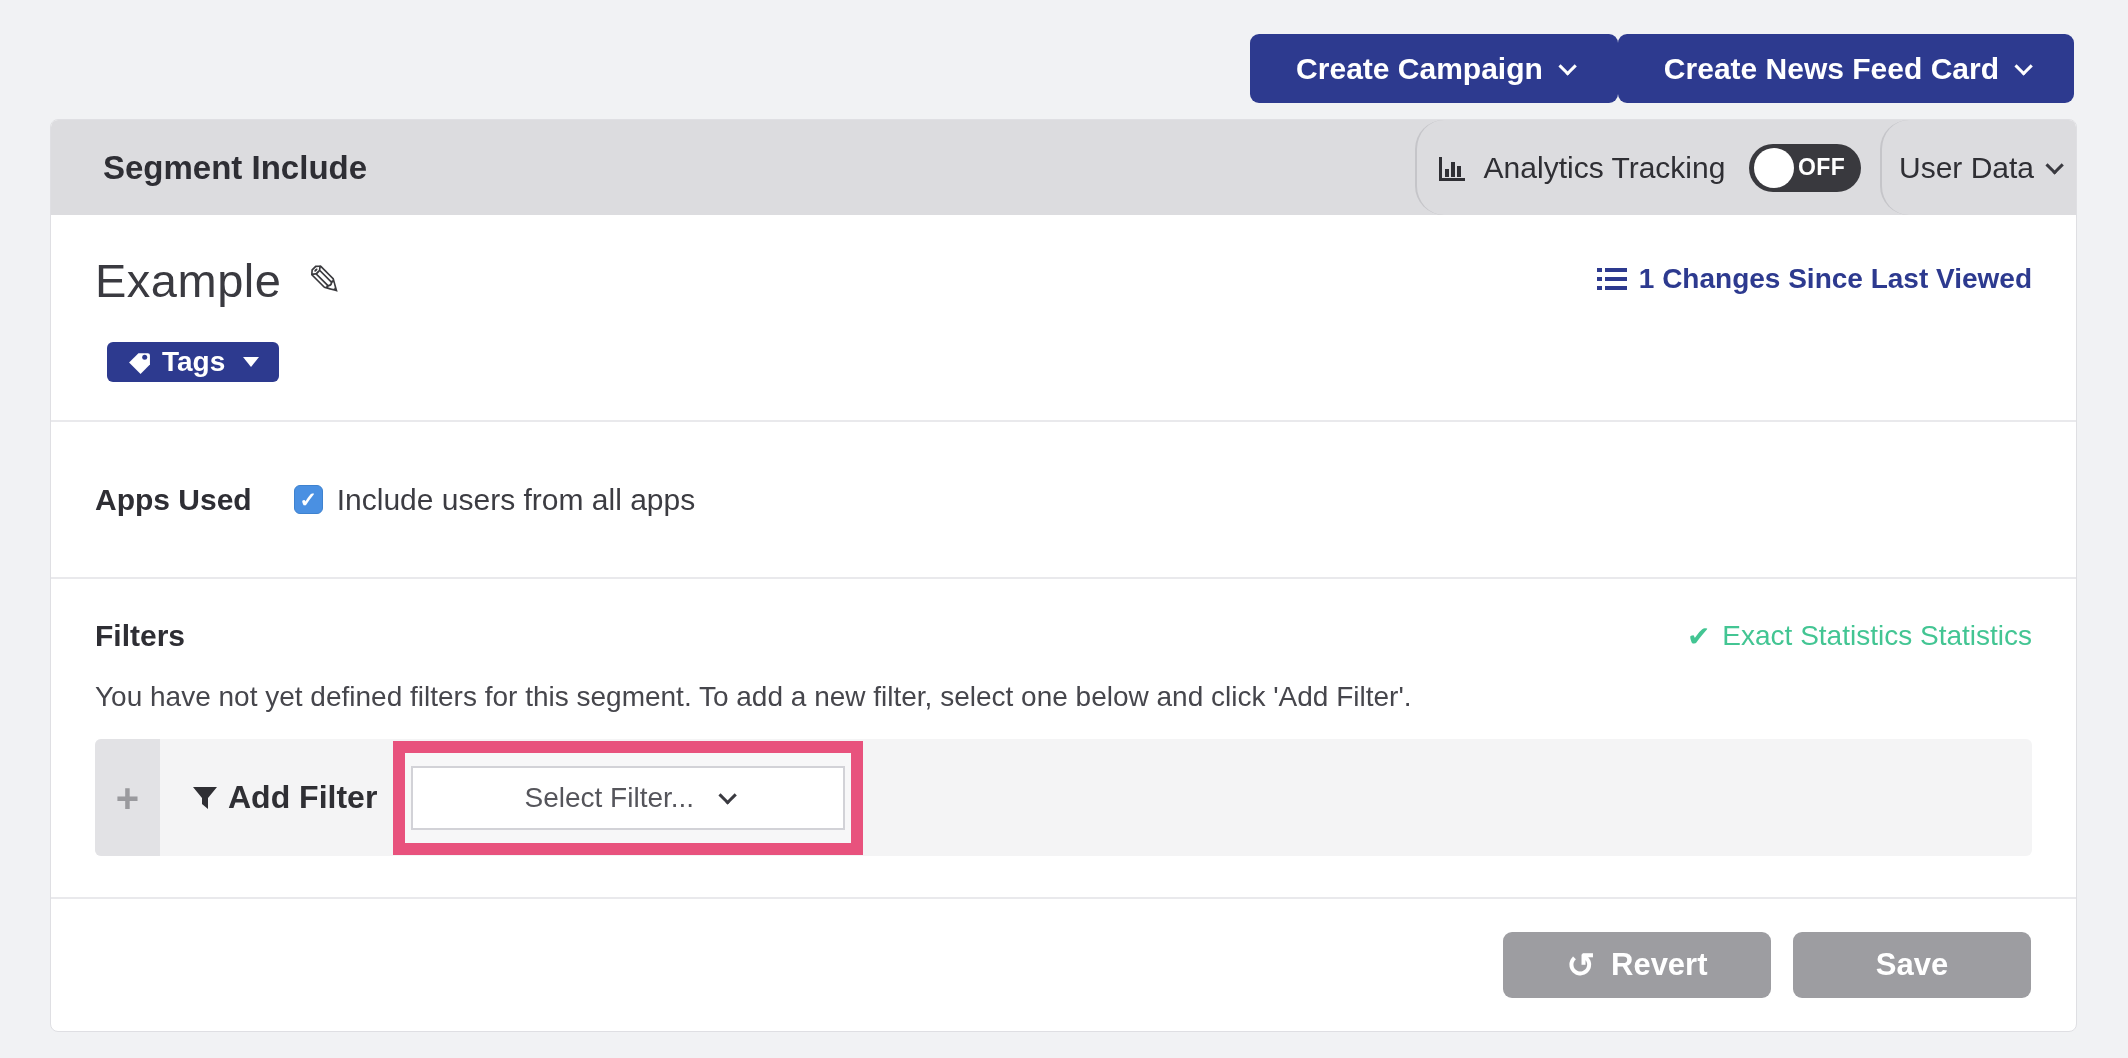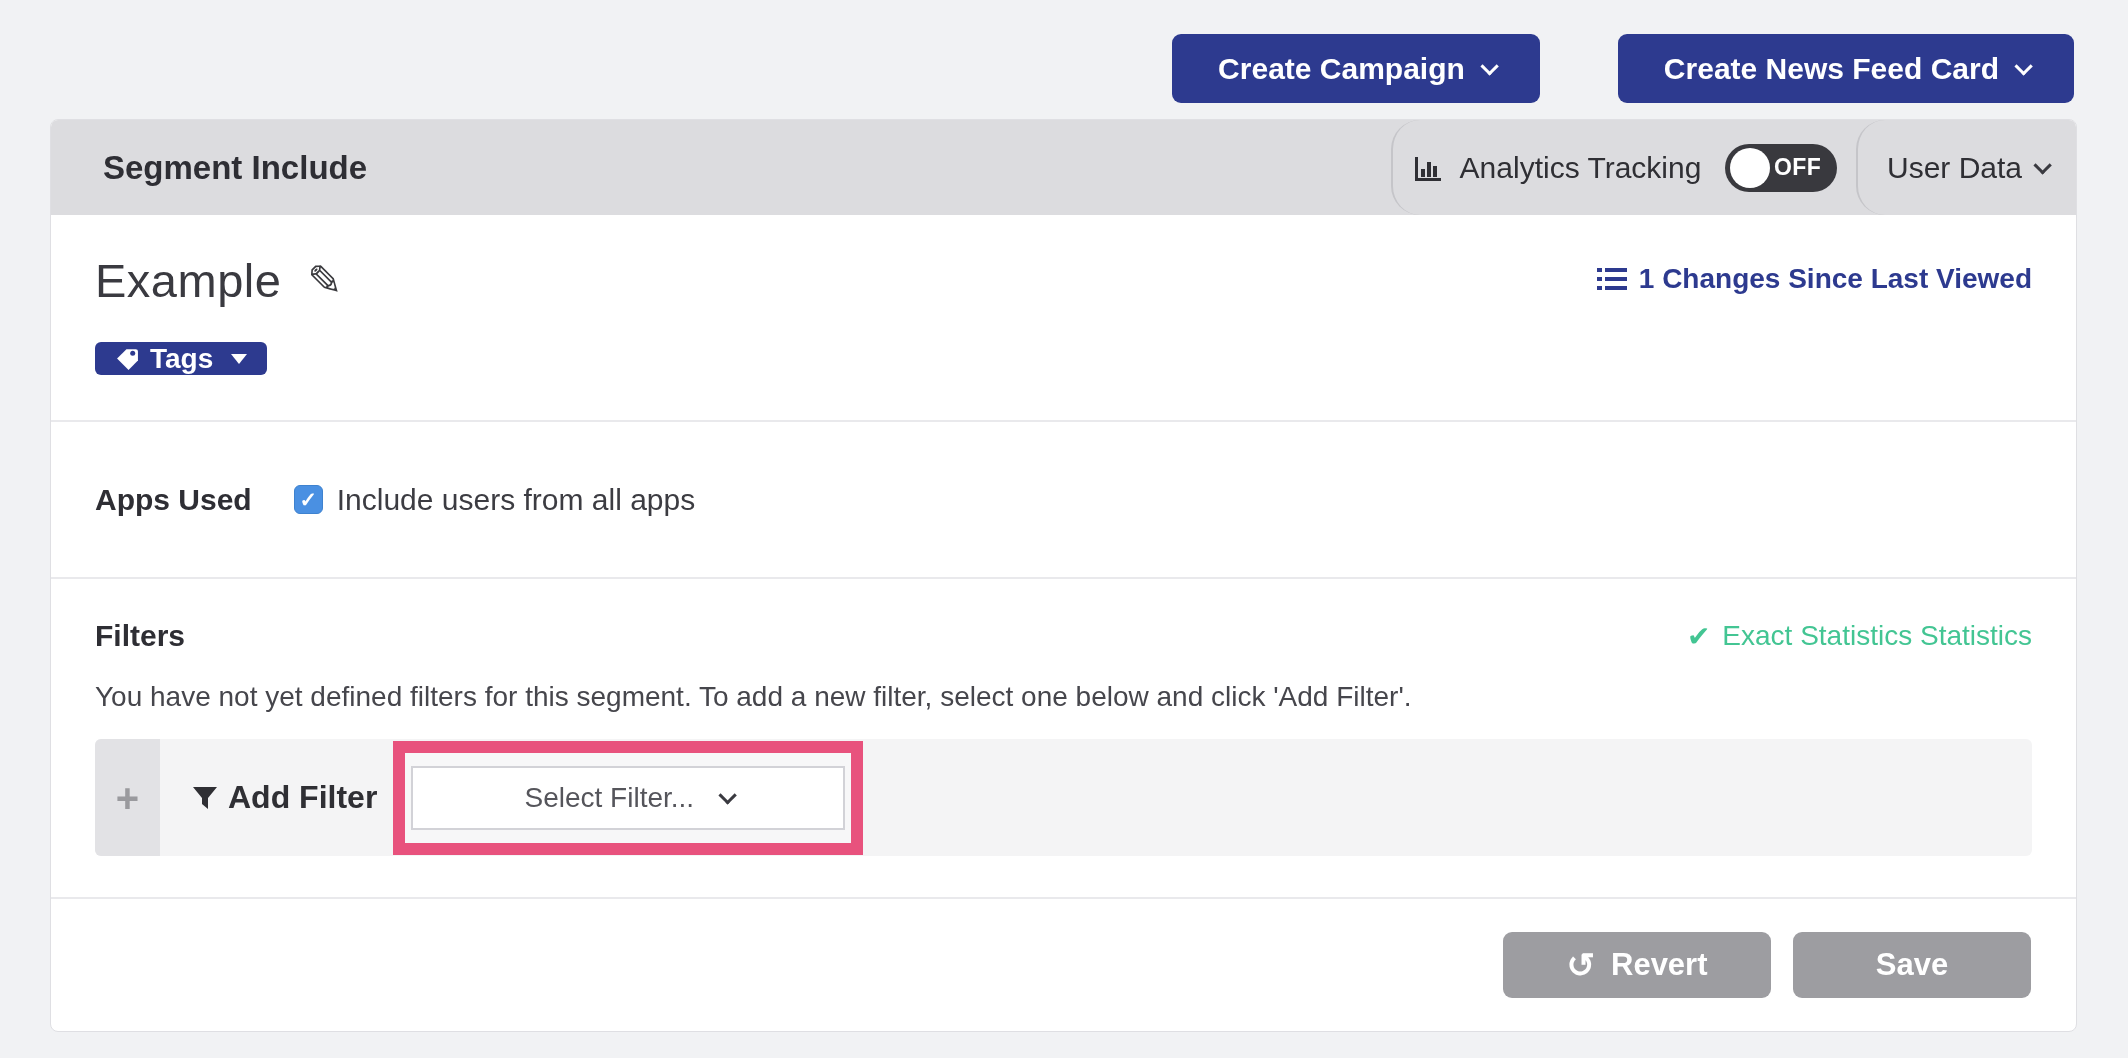--- a/index.html
+++ b/index.html
@@ -8,21 +8,21 @@
     font-family: "Liberation Sans", sans-serif;
     background: #f1f2f4;
     position: relative;
     overflow: hidden;
     color: #2f2f34;
   }
 
   
   .top-actions {
     position: absolute; top: 34px; right: 54px;
-    display: flex; gap: 78px; align-items: center;
+    display: flex;  align-items: center;
   }
   .btn-primary {
     height: 69px; border: none; border-radius: 9px;
     background: #2d3a8f; color: #fff;
     font-family: "Liberation Sans", sans-serif;
     font-size: 30px; font-weight: 700;
     padding: 0 46px; display: flex; align-items: center; gap: 16px;
     cursor: pointer;
   }
   .chev {
@@ -44,21 +44,21 @@
     height: 95px; flex: 0 0 95px; background: #dcdcdf;
     display: flex; align-items: stretch;
   }
   .card-header h2 {
     flex: 1; display: flex; align-items: center;
     padding-left: 52px; font-size: 33px; font-weight: 700; color: #2e2e34;
   }
   .hsec { display: flex; align-items: center; justify-content: center;
     border-left: 2px solid #c5c5c9; border-radius: 29px; }
   .hsec.analytics { width: 465px; gap: 16px; }
-  .hsec.userdata  { width: 220px; gap: 12px; cursor: pointer; text-align: right; }
+  .hsec.userdata  { width: 196px; gap: 12px; cursor: pointer; text-align: right; }
   .hsec .hlabel { font-size: 30px; color: #2f2f34; }
   .icon-svg { display: inline-block; }
 
   .toggle {
     width: 112px; height: 48px; border-radius: 24px; background: #39393e;
     position: relative; display: flex; align-items: center; justify-content: flex-end;
     padding-right: 16px; margin-left: 8px; cursor: pointer;
   }
   .toggle .knob {
     position: absolute; left: 5px; top: 4px; width: 40px; height: 40px;
@@ -70,24 +70,24 @@
   .title-section { flex: 0 0 205px; padding: 38px 44px 0; }
   .title-row { display: flex; justify-content: space-between; align-items: flex-start; }
   .seg-name-wrap { display: flex; align-items: center; gap: 26px; }
   .seg-name { font-size: 47px; font-weight: 400; color: #3a3a40; letter-spacing: .5px; }
   .pencil { font-size: 42px; color: #3a3a3e; cursor: pointer; line-height: 1; }
   .changes-link {
     display: flex; align-items: center; gap: 12px; margin-top: 10px;
     color: #2d3a8f; font-size: 28px; font-weight: 600; text-decoration: none; cursor: pointer;
   }
   .tags-btn {
-    margin-top: 34px; height: 33px; border: none; border-radius: 6px;
+    margin-top: 34px; height: 40px; border: none; border-radius: 6px;
     background: #2d3a8f; color: #fff; font-family: "Liberation Sans", sans-serif;
     font-size: 28px; font-weight: 700; padding: 0 20px;
-    display: inline-flex; align-items: center; gap: 10px; cursor: pointer;
+    display: inline-flex; align-items: center; gap: 10px; cursor: pointer; margin-left: 12px;
   }
   .caret-down {
     width: 0; height: 0; margin-left: 8px;
     border-left: 8px solid transparent; border-right: 8px solid transparent;
     border-top: 10px solid #fff;
   }
 
   
   .apps-section {
     flex: 0 0 157px; border-top: 2px solid #e9e9ec;

